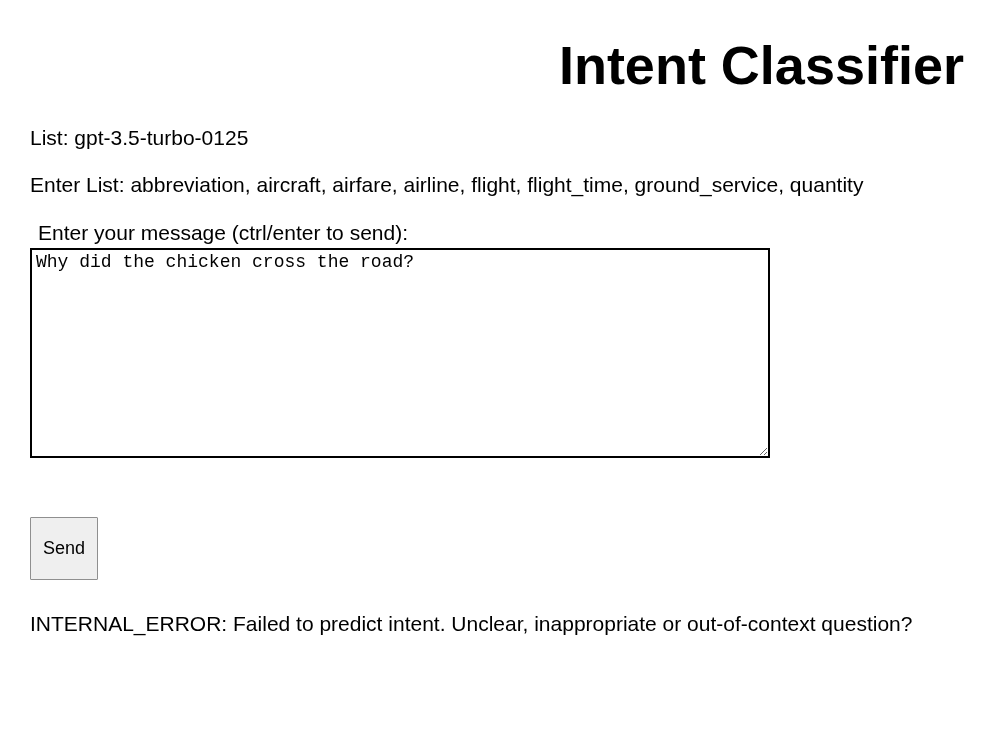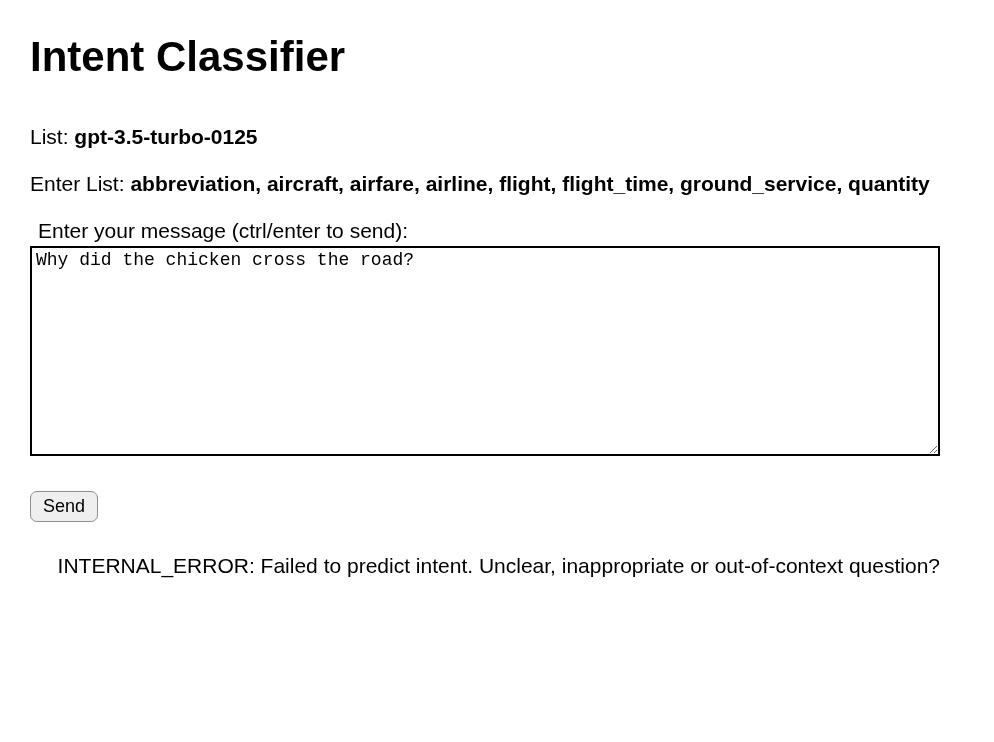--- a/index.html
+++ b/index.html
@@ -9,64 +9,65 @@
       font-family: Arial, Helvetica, sans-serif;
       margin: 0;
       padding: 30px;
       background: #ffffff;
       color: #000000;
       font-size: 21px;
       line-height: 1.3;
       width: 994px;
     }
     h1 {
-      font-size: 42px;
+      font-size: 54px;
       font-weight: bold;
-      margin: 0 0 38px 0;
+      margin: 0 0 24px 0;
+      text-align: right;
     }
     .info-line {
       margin: 0 0 20px 0;
     }
     .info-label {
       font-weight: normal;
     }
     .info-value {
-      font-weight: bold;
+      font-weight: normal;
       margin-top: 8px;
     }
     .input-label {
       display: block;
       margin: 0 0 2px 8px;
     }
     textarea {
-      width: 910px;
+      width: 740px;
       height: 210px;
       font-family: "Courier New", Courier, monospace;
       font-size: 18px;
       padding: 2px 4px;
       border: 2px solid #000000;
       resize: both;
       line-height: 1.2;
     }
     .button-row {
       margin-top: 28px;
     }
     button {
       font-family: Arial, Helvetica, sans-serif;
       font-size: 18px;
-      padding: 4px 12px;
+      padding: 20px 12px;
       background: #efefef;
       border: 1px solid #8f8f8f;
-      border-radius: 7px;
+      border-radius: 1px;
       cursor: pointer;
+      margin-top: 25px;
     }
     .result {
       margin-top: 30px;
       max-width: 910px;
-      text-align: right;
     }
   </style>
 </head>
 <body>
 
 
 
 <h1>Intent Classifier</h1>
 
 <p class="info-line">

